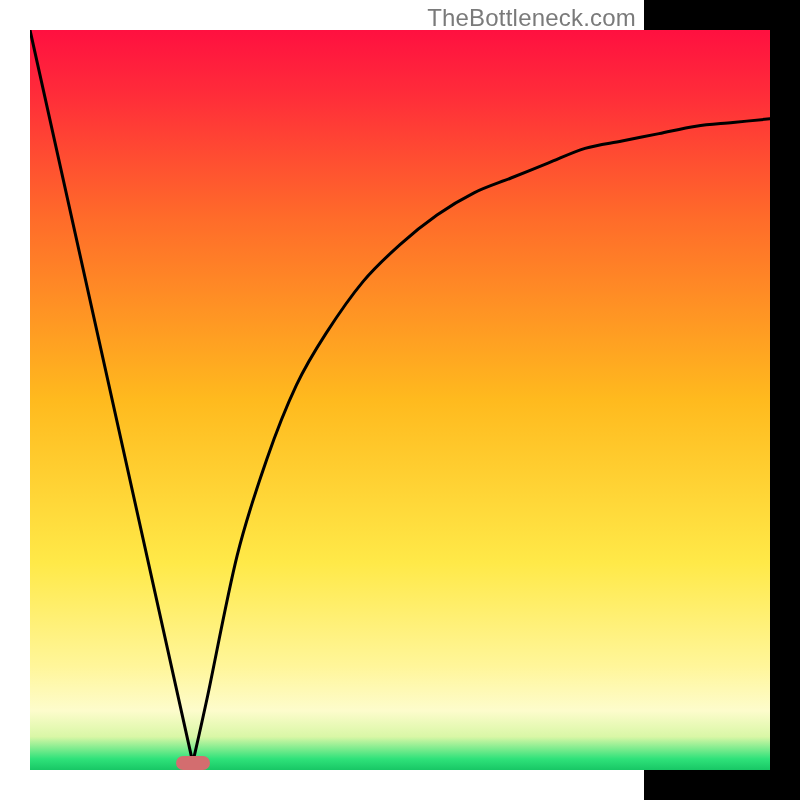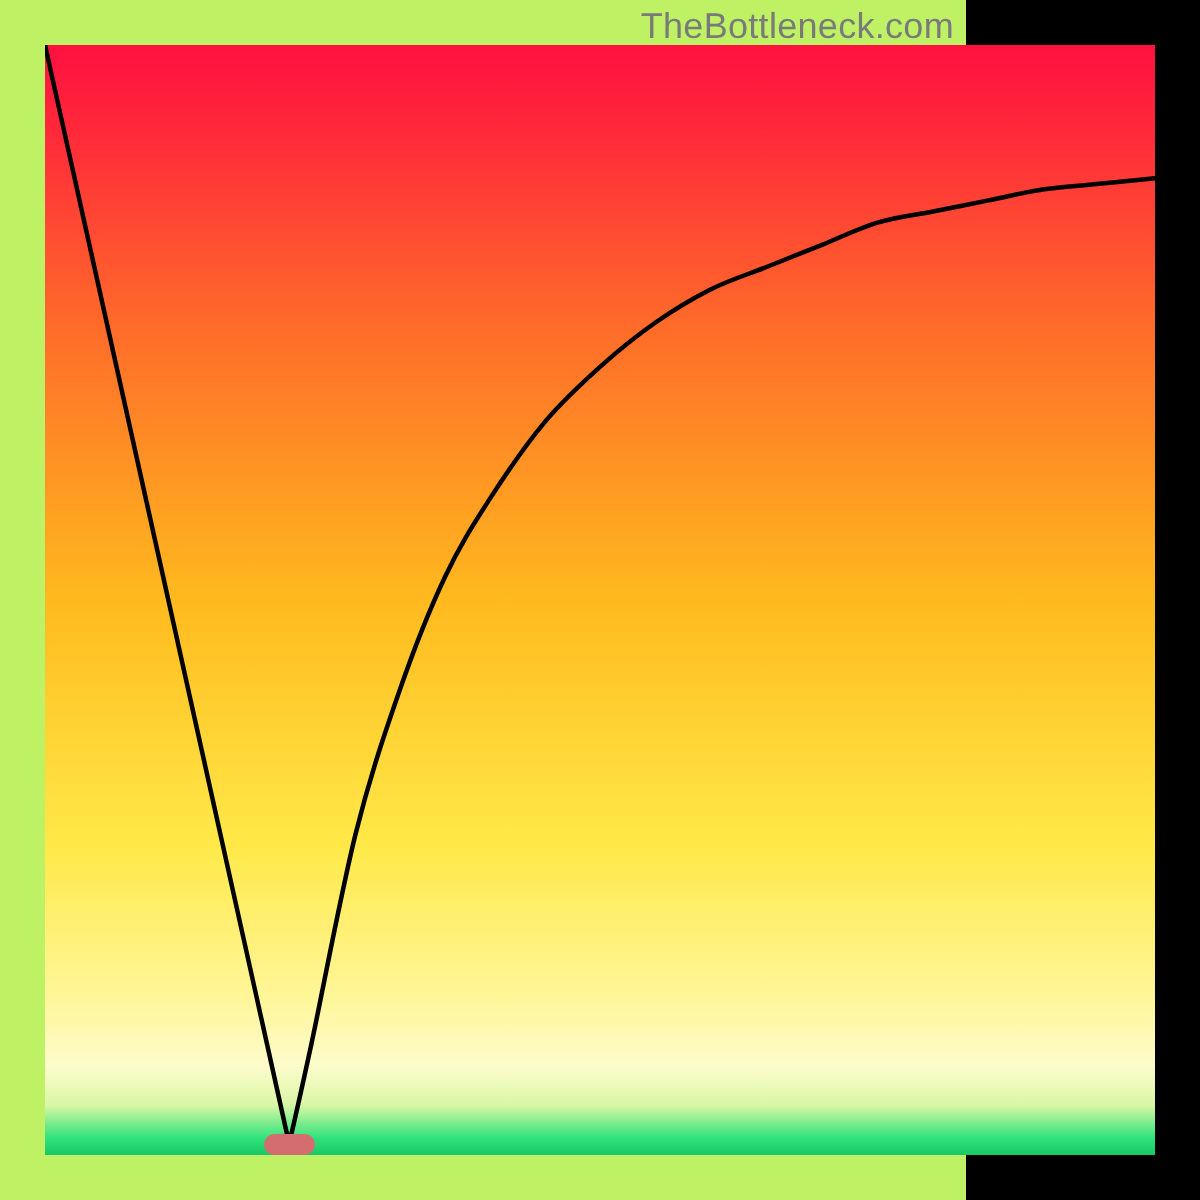--- a/index.html
+++ b/index.html
@@ -10,21 +10,21 @@
     overflow: hidden;
     background: #000;
     font-family: Arial, Helvetica, sans-serif;
   }
   .frame {
     position: absolute;
     top: 0;
     left: 0;
     width: 644px;
     height: 800px;
-    background: #bef264;
+    background: #ffffff;
   }
   .plot-outer {
     position: absolute;
     top: 30px;
     left: 30px;
     width: 740px;
     height: 740px;
     background: #000;
   }
   .plot-inner {

